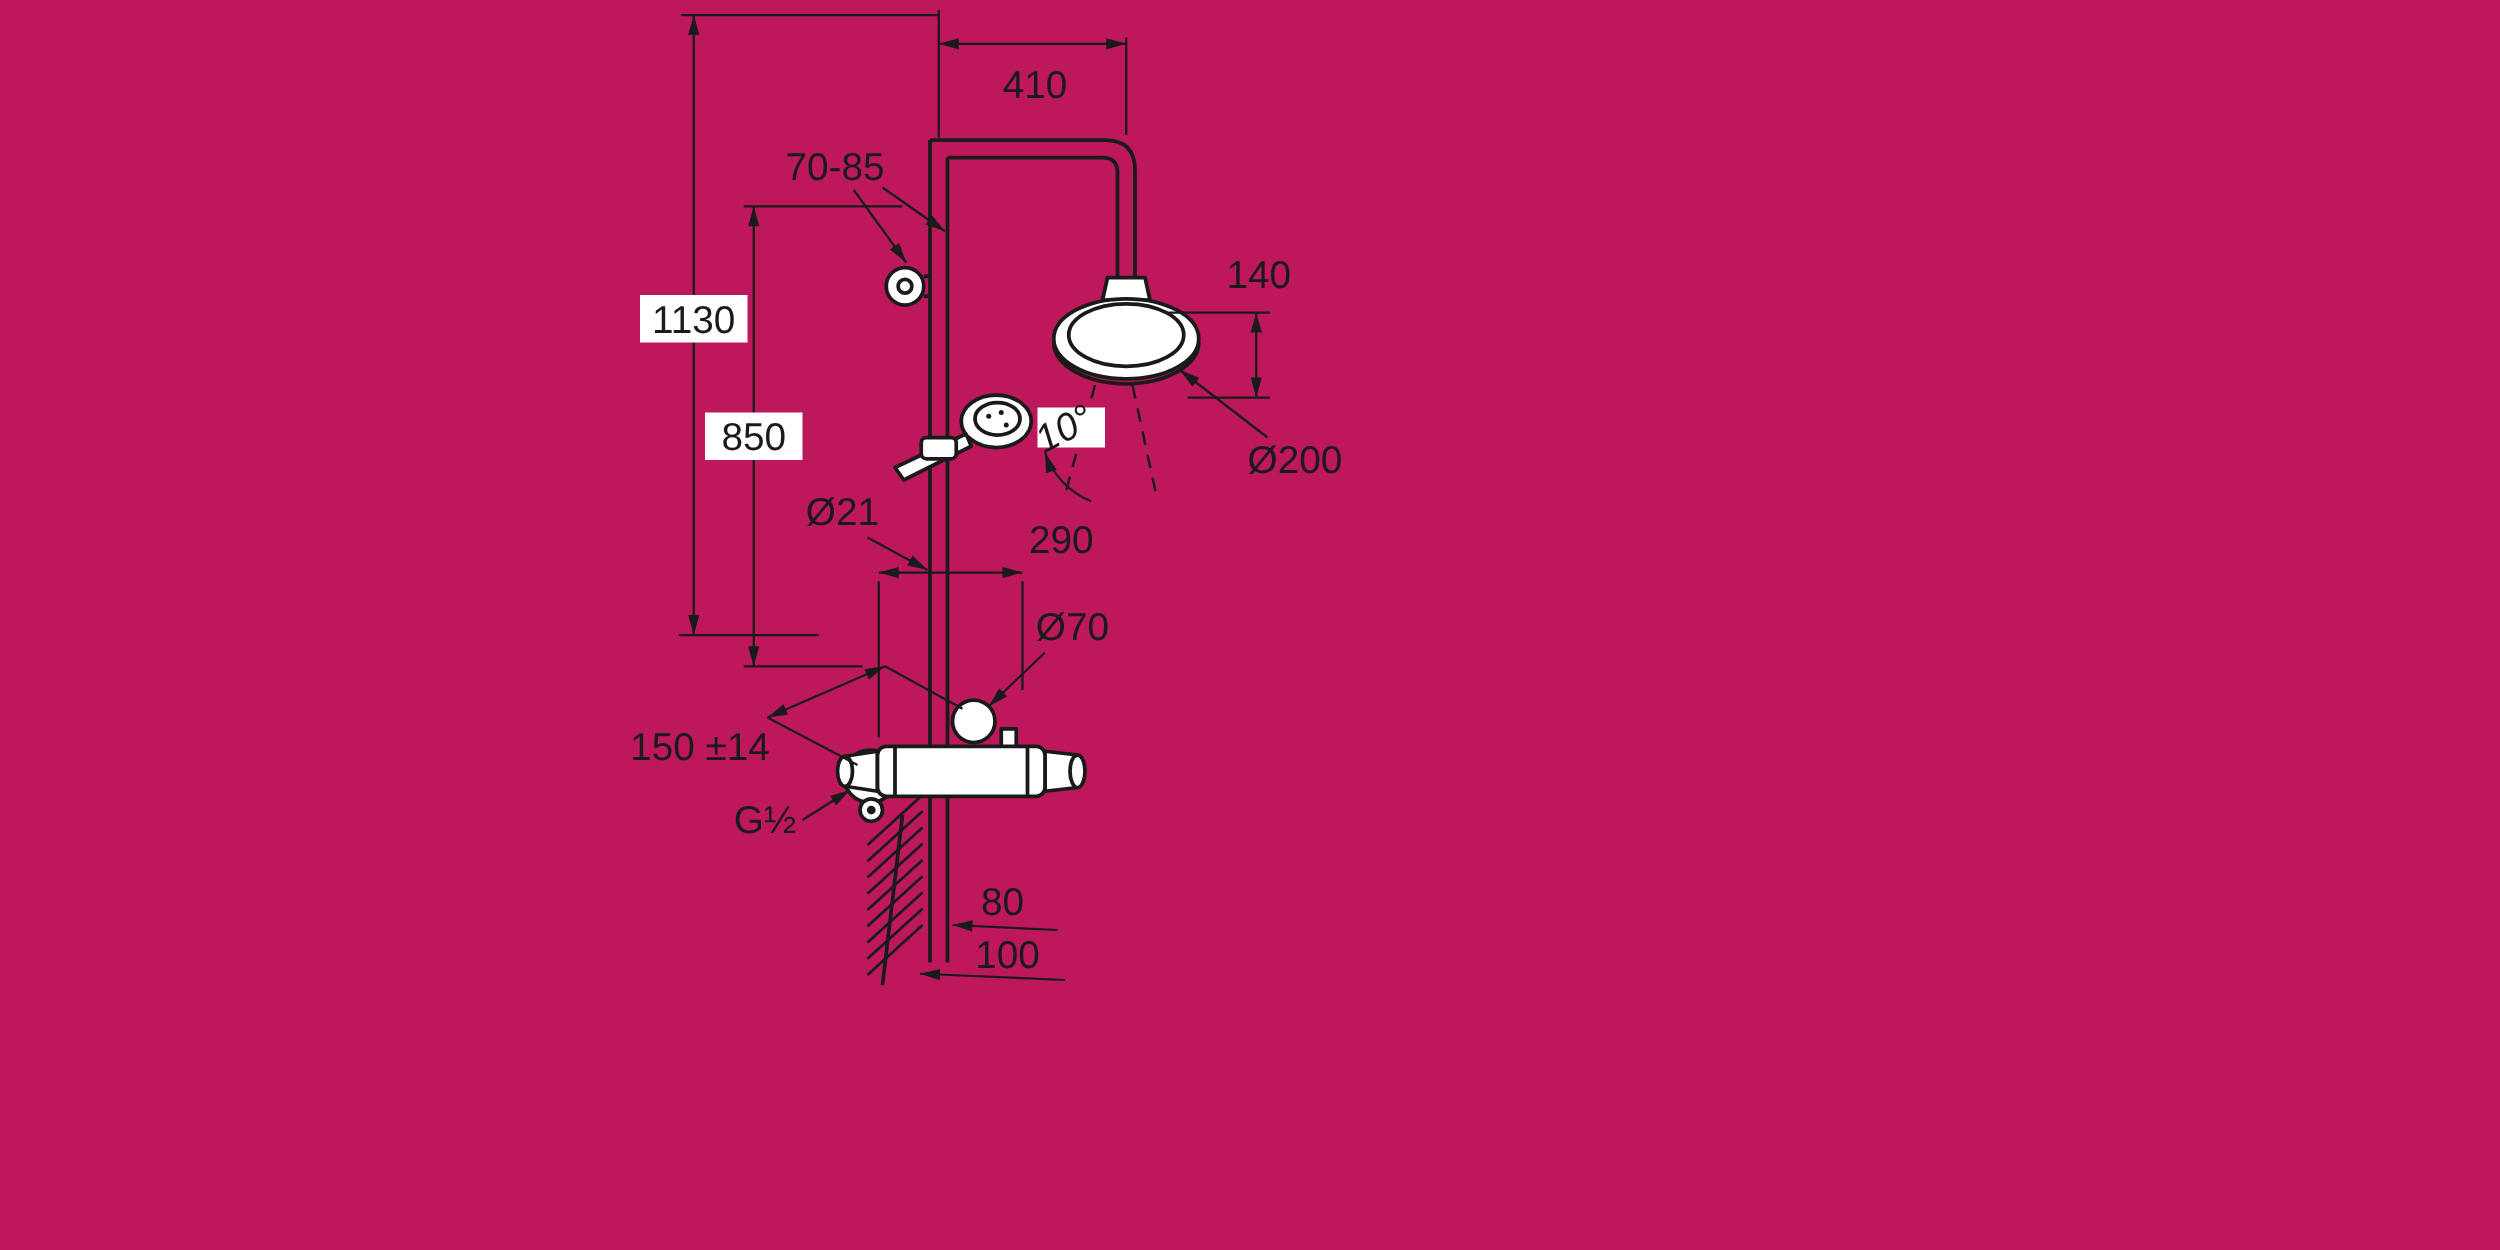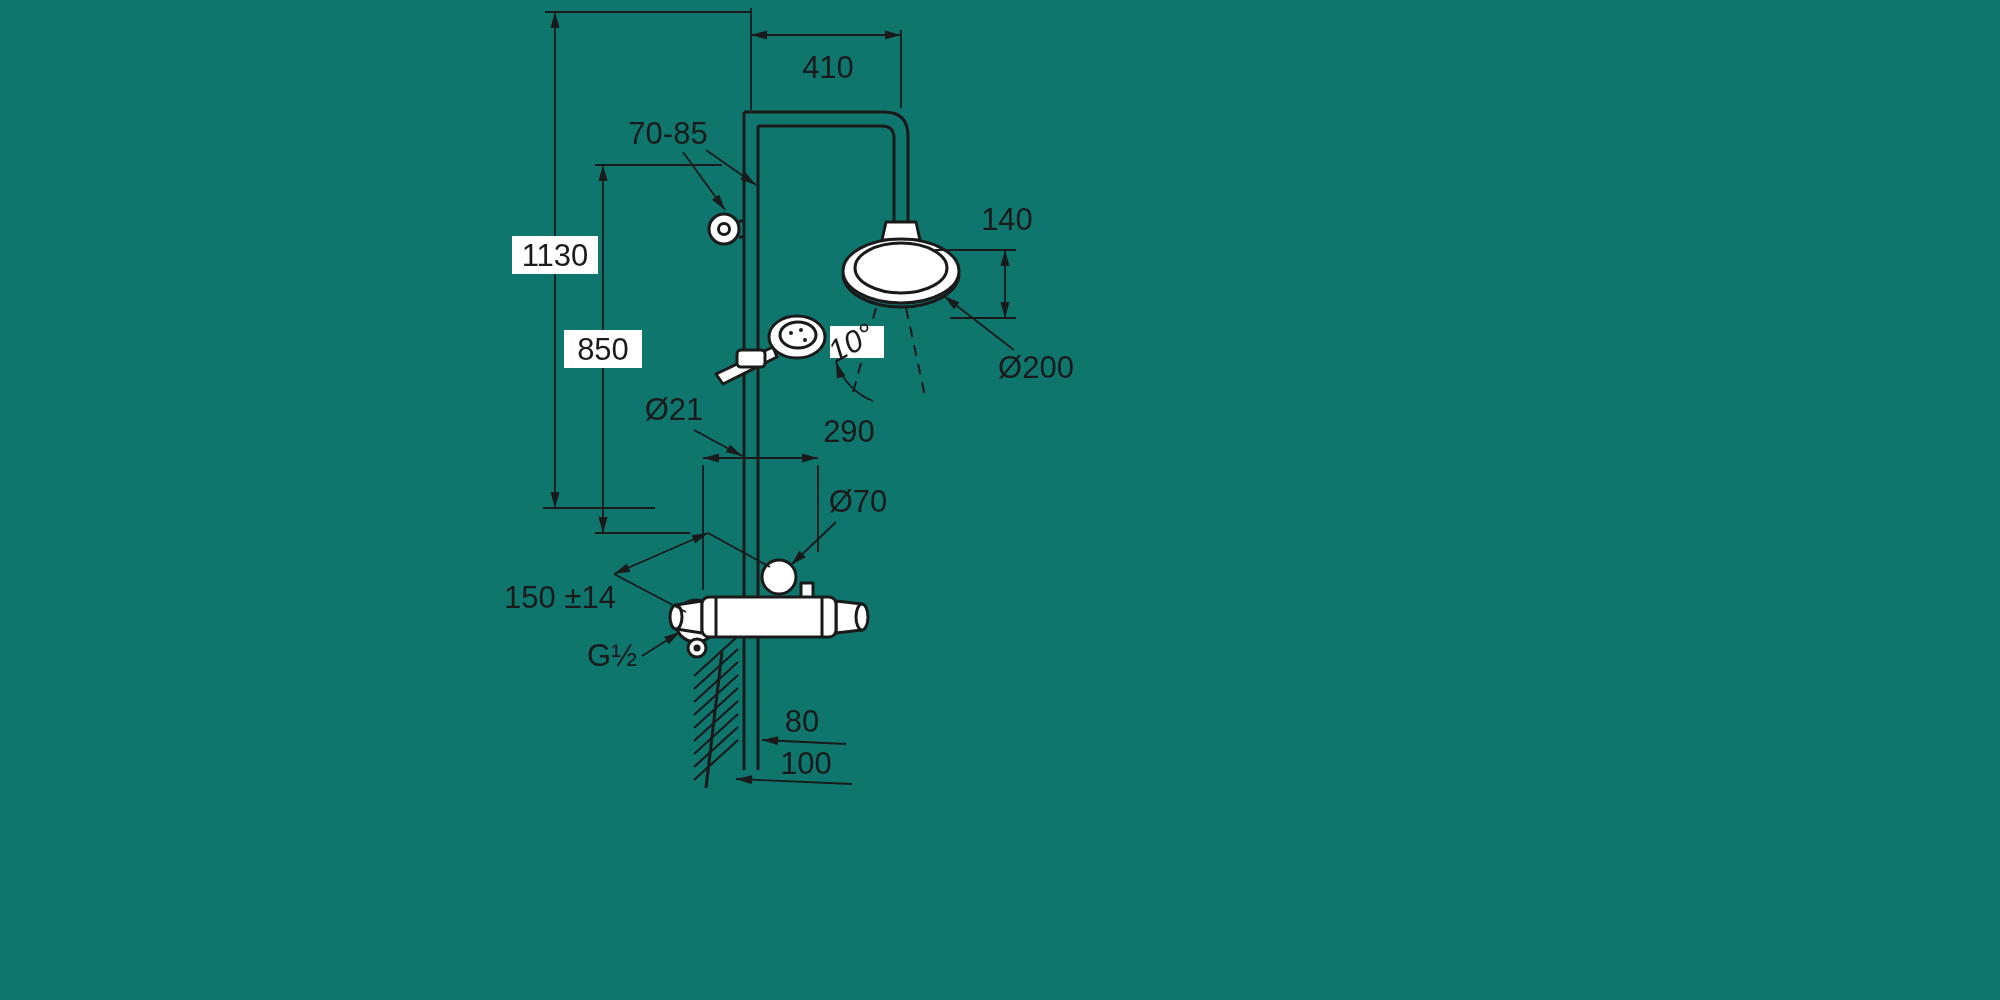--- a/index.html
+++ b/index.html
@@ -1,16 +1,16 @@
 <!DOCTYPE html>
 <html><head>
 <meta charset="utf-8">
 <style>
   html,body{margin:0;padding:0;background:#ffffff;}
-  .canvas{width:2000px;height:1000px;background:#0f766e;position:relative;overflow:hidden;}
+  .canvas{width:2000px;height:1000px;background:#be185d;position:relative;overflow:hidden;}
   svg text{font-family:"Liberation Sans","DejaVu Sans",sans-serif;font-size:31px;fill:#1a1a1a;}
   .obj{stroke:#1a1a1a;stroke-width:3;fill:none;stroke-linejoin:round;}
   .objf{stroke:#1a1a1a;stroke-width:3;fill:#ffffff;stroke-linejoin:round;}
   .dim{stroke:#1a1a1a;stroke-width:1.8;fill:none;}
   .dash{stroke:#1a1a1a;stroke-width:2;fill:none;stroke-dasharray:11 8;}
   .hatch{stroke:#1a1a1a;stroke-width:2.2;}
   .mask{fill:#ffffff;stroke:none;}
 </style>
 </head>
 <body>

